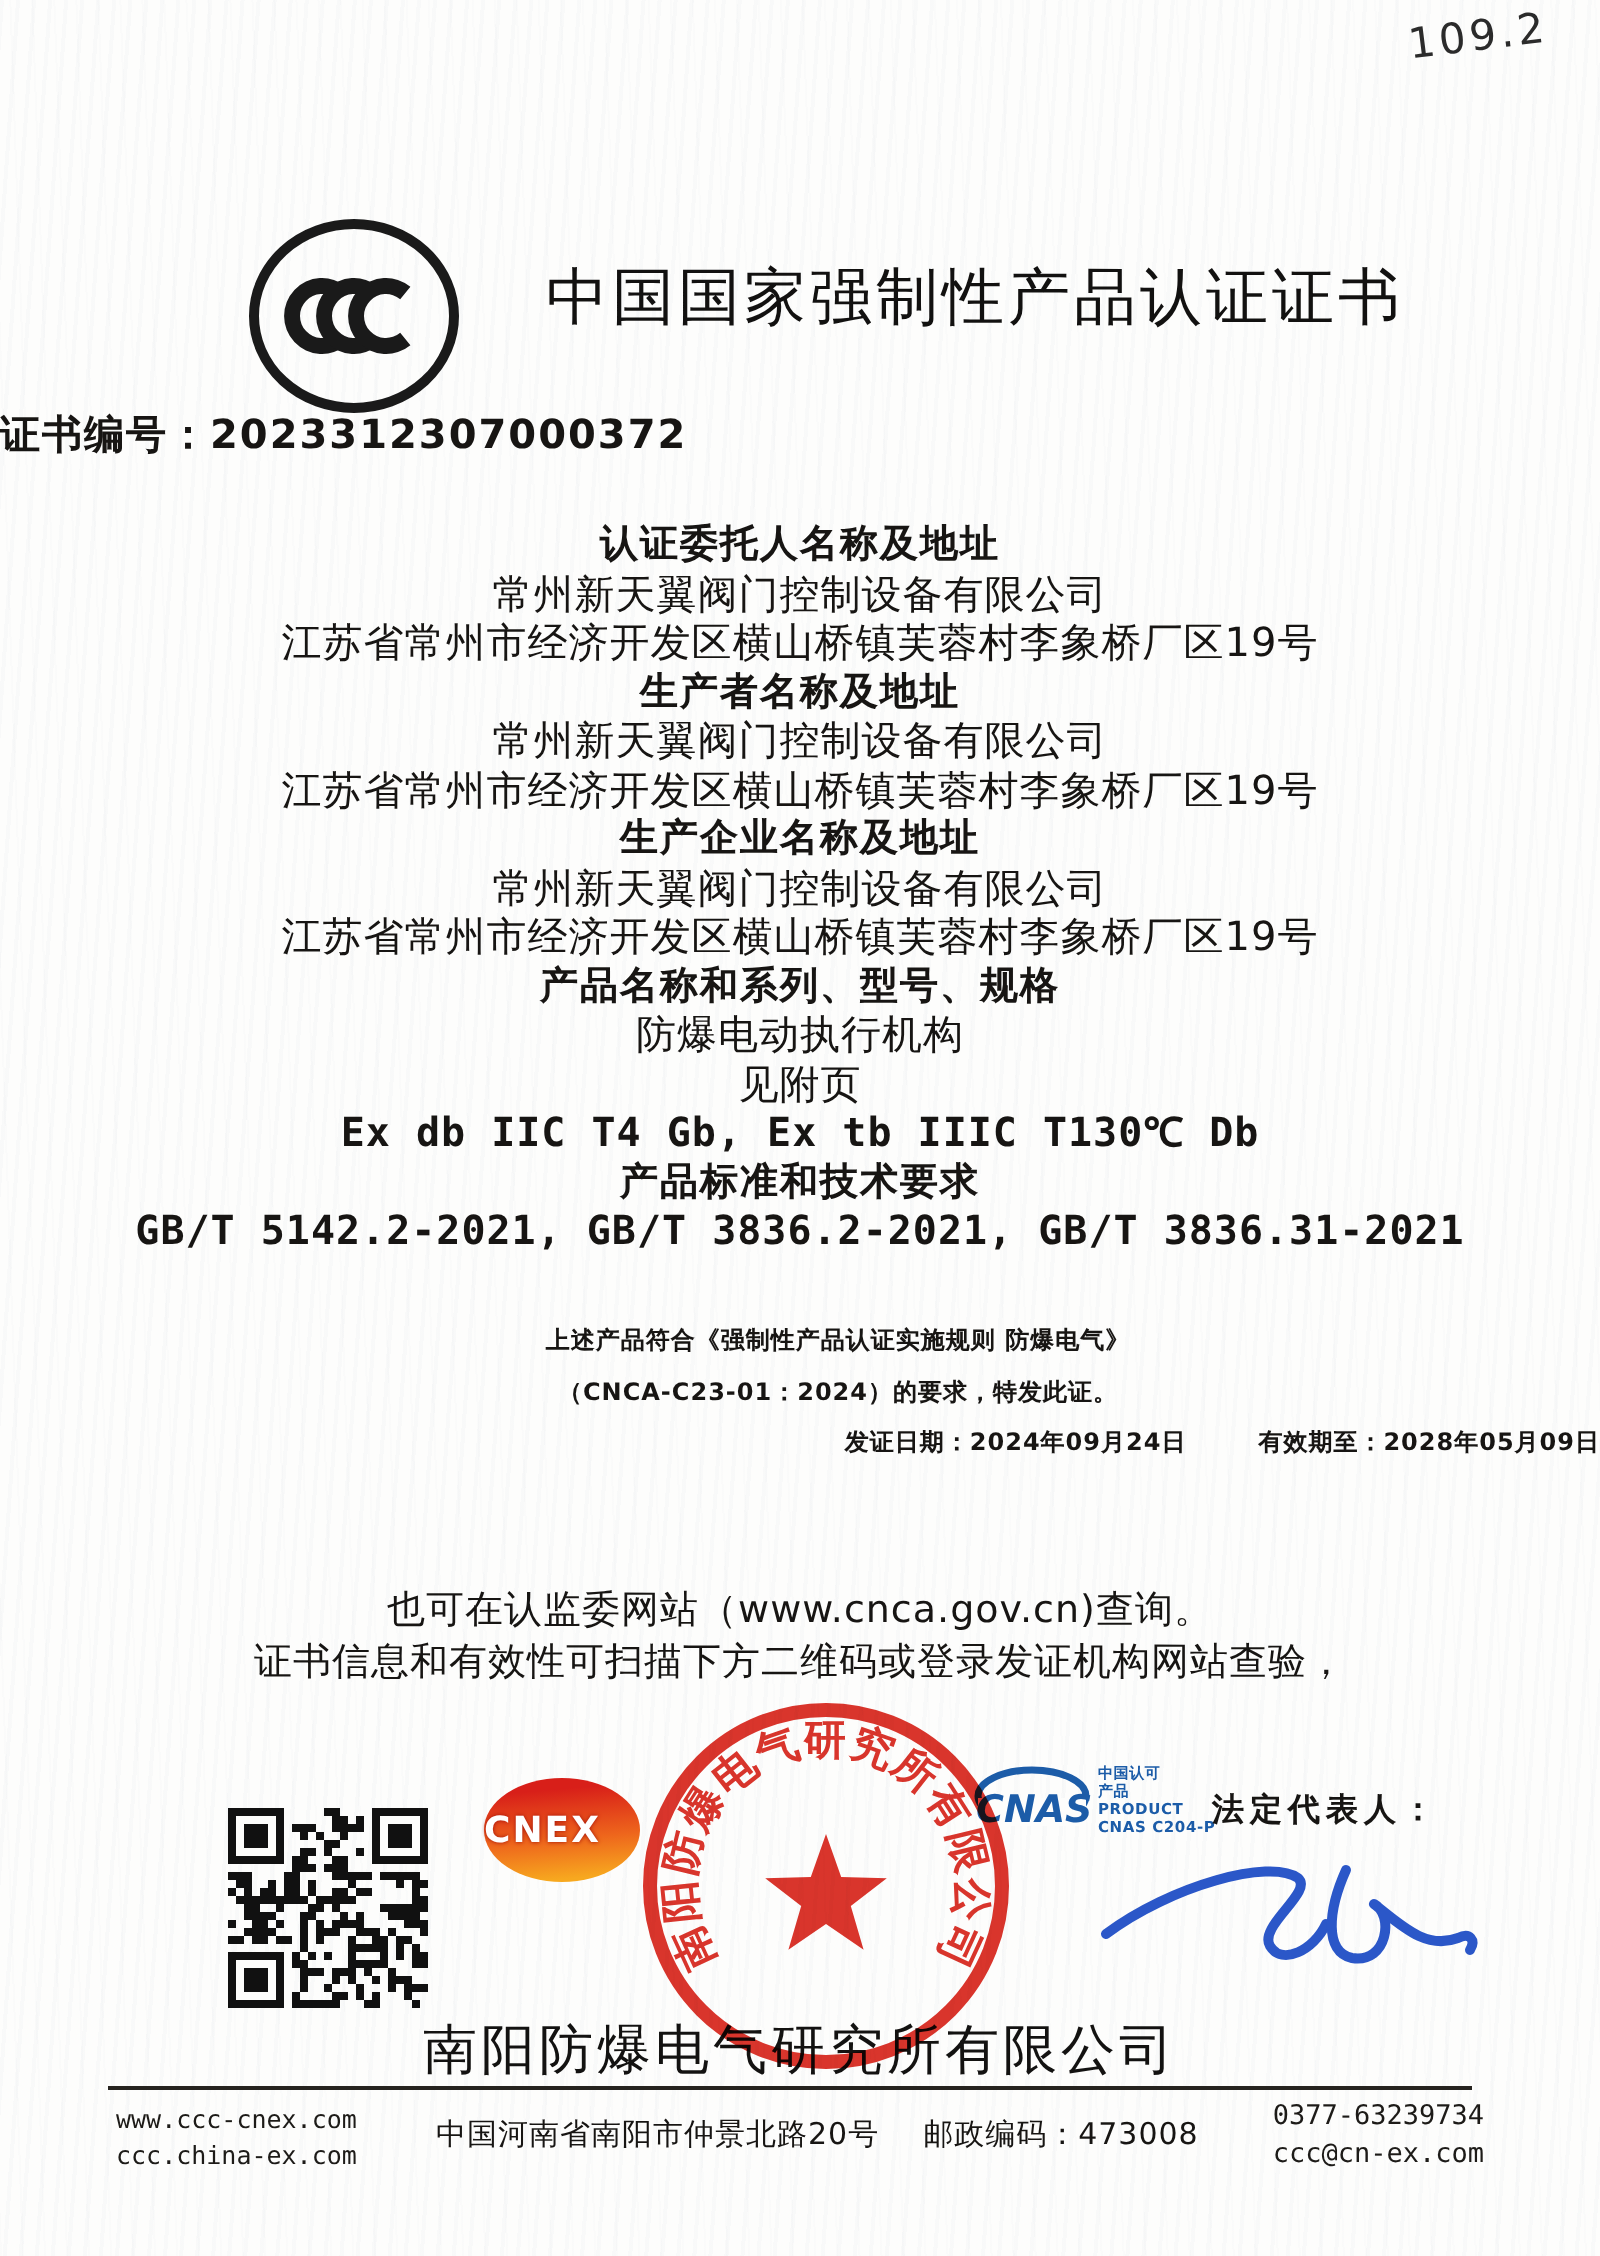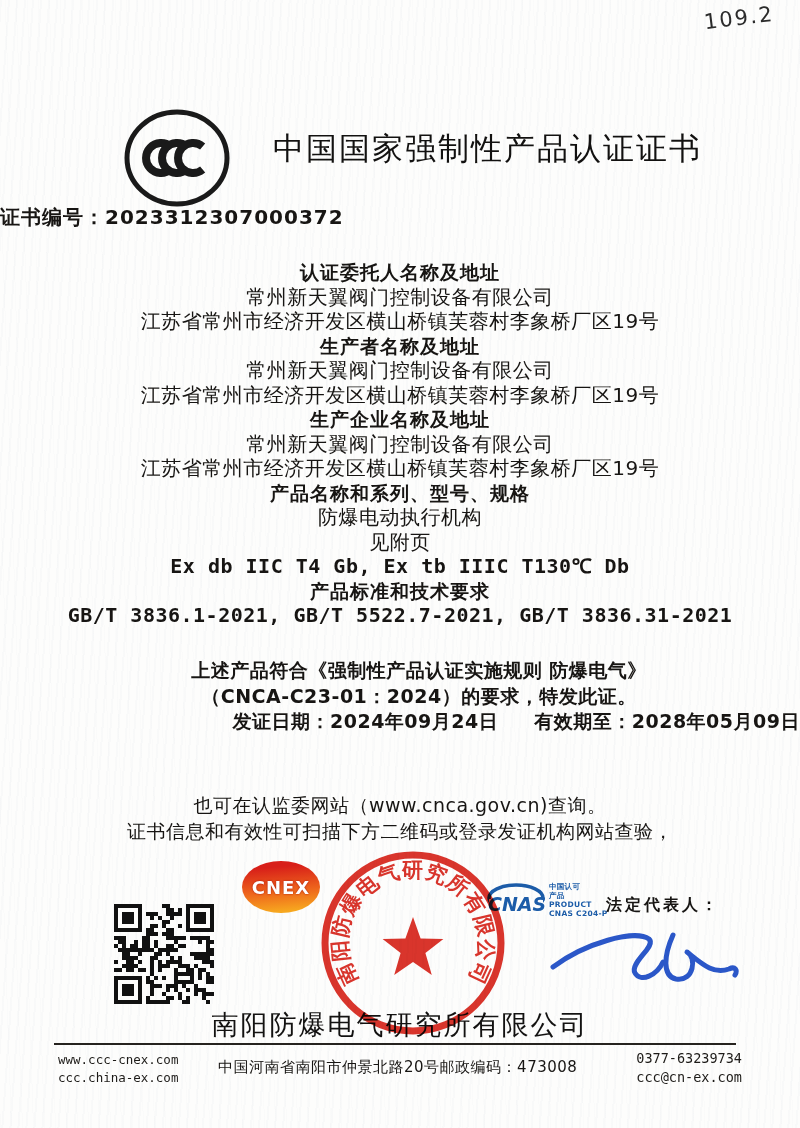--- a/index.html
+++ b/index.html
@@ -23,46 +23,46 @@
   }
   .certno{
     position:absolute;left:0;top:204px;width:100%;
     font-size:20px;font-weight:700;letter-spacing:1px;
   }
   .doc-body{position:absolute;left:0;top:260px;width:100%;text-align:center;}
   .h-line{font-size:19px;font-weight:700;line-height:24.5px;letter-spacing:1px;}
   .t-line{font-size:20px;font-weight:400;line-height:24.5px;letter-spacing:.5px;}
   .mono-line{font-family:"DejaVu Sans Mono","Liberation Mono",monospace;font-weight:700;}
   .statement{position:absolute;left:0;top:658px;width:100%;text-align:center;}
-  .s-line{font-size:19px;font-weight:700;line-height:25.5px;letter-spacing:.5px;margin-left:38px;}
+  .s-line{font-size:12px;font-weight:700;line-height:25.5px;letter-spacing:.5px;margin-left:38px;}
   .dates{display:flex;justify-content:flex-end;gap:36px;}
   .verify{position:absolute;left:0;top:792px;width:100%;text-align:center;}
   .v-line{font-size:19px;font-weight:400;line-height:26px;letter-spacing:.5px;}
   .qr{position:absolute;left:114px;top:904px;width:100px;height:100px;}
   .cnex{
-    position:absolute;left:242px;top:861px;width:78px;height:52px;border-radius:50%;
+    position:absolute;left:242px;top:889px;width:78px;height:52px;border-radius:50%;
     background:linear-gradient(175deg,#d81f19 15%,#ee661c 58%,#f7a81f 92%);
-    display:flex;align-items:center;justify-content:center;
+    display:flex;align-items:center;justify-content:flex-start;
   }
   .cnex span{color:#fff;font-weight:800;font-size:18px;letter-spacing:1px;text-shadow:0 0 2px #a01008;}
   .seal{position:absolute;left:316px;top:846px;width:194px;height:194px;z-index:5;opacity:.93;mix-blend-mode:multiply;}
   .cnas{position:absolute;left:486px;top:882px;display:flex;align-items:flex-start;gap:3px;}
   .cnas-side{font-size:7.5px;line-height:9px;color:#1c5ca8;font-weight:700;letter-spacing:.3px;}
   .legalrep{position:absolute;left:606px;top:895px;font-size:16px;font-weight:600;letter-spacing:3px;}
   .signature{position:absolute;left:545px;top:915px;width:200px;height:85px;}
   .issuer{
     position:absolute;left:0;top:1007px;width:100%;text-align:center;
     font-size:27px;font-weight:500;letter-spacing:2px;color:#131211;
   }
   .rule{position:absolute;left:54px;top:1043px;width:682px;height:2px;background:#26231f;}
   .foot-left{
     position:absolute;left:58px;top:1051px;font-size:12.5px;line-height:18px;
     font-family:"DejaVu Sans Mono","Liberation Mono",monospace;color:#1d1b18;
   }
-  .foot-mid{position:absolute;left:218px;top:1058px;width:390px;font-size:15px;letter-spacing:.5px;display:flex;text-align:center;}
+  .foot-mid{position:absolute;left:218px;top:1058px;width:390px;font-size:15px;letter-spacing:.5px;display:flex;gap:22px;text-align:center;}
   .foot-right{
     position:absolute;right:58px;top:1049px;font-size:13.5px;line-height:19px;text-align:center;
     font-family:"DejaVu Sans Mono","Liberation Mono",monospace;color:#1d1b18;
   }
 </style>
 </head>
 <body>
 
 <div class="page">
 
@@ -96,21 +96,21 @@
     <div class="h-line">生产企业名称及地址</div>
     <div class="t-line">常州新天翼阀门控制设备有限公司</div>
     <div class="t-line">江苏省常州市经济开发区横山桥镇芙蓉村李象桥厂区19号</div>
 
     <div class="h-line">产品名称和系列、型号、规格</div>
     <div class="t-line">防爆电动执行机构</div>
     <div class="t-line">见附页</div>
     <div class="t-line mono-line">Ex db IIC T4 Gb, Ex tb IIIC T130℃ Db</div>
 
     <div class="h-line">产品标准和技术要求</div>
-    <div class="t-line mono-line">GB/T 3836.1-2021, GB/T 5522.7-2021, GB/T 3836.31-2021</div>
+    <div class="t-line mono-line">GB/T 5142.2-2021, GB/T 3836.2-2021, GB/T 3836.31-2021</div>
   </main>
 
   <div class="statement">
     <div class="s-line">上述产品符合《强制性产品认证实施规则 防爆电气》</div>
     <div class="s-line">（CNCA-C23-01：2024）的要求，特发此证。</div>
     <div class="s-line dates">
       <span>发证日期：2024年09月24日</span>
       <span>有效期至：2028年05月09日</span>
     </div>
   </div>

